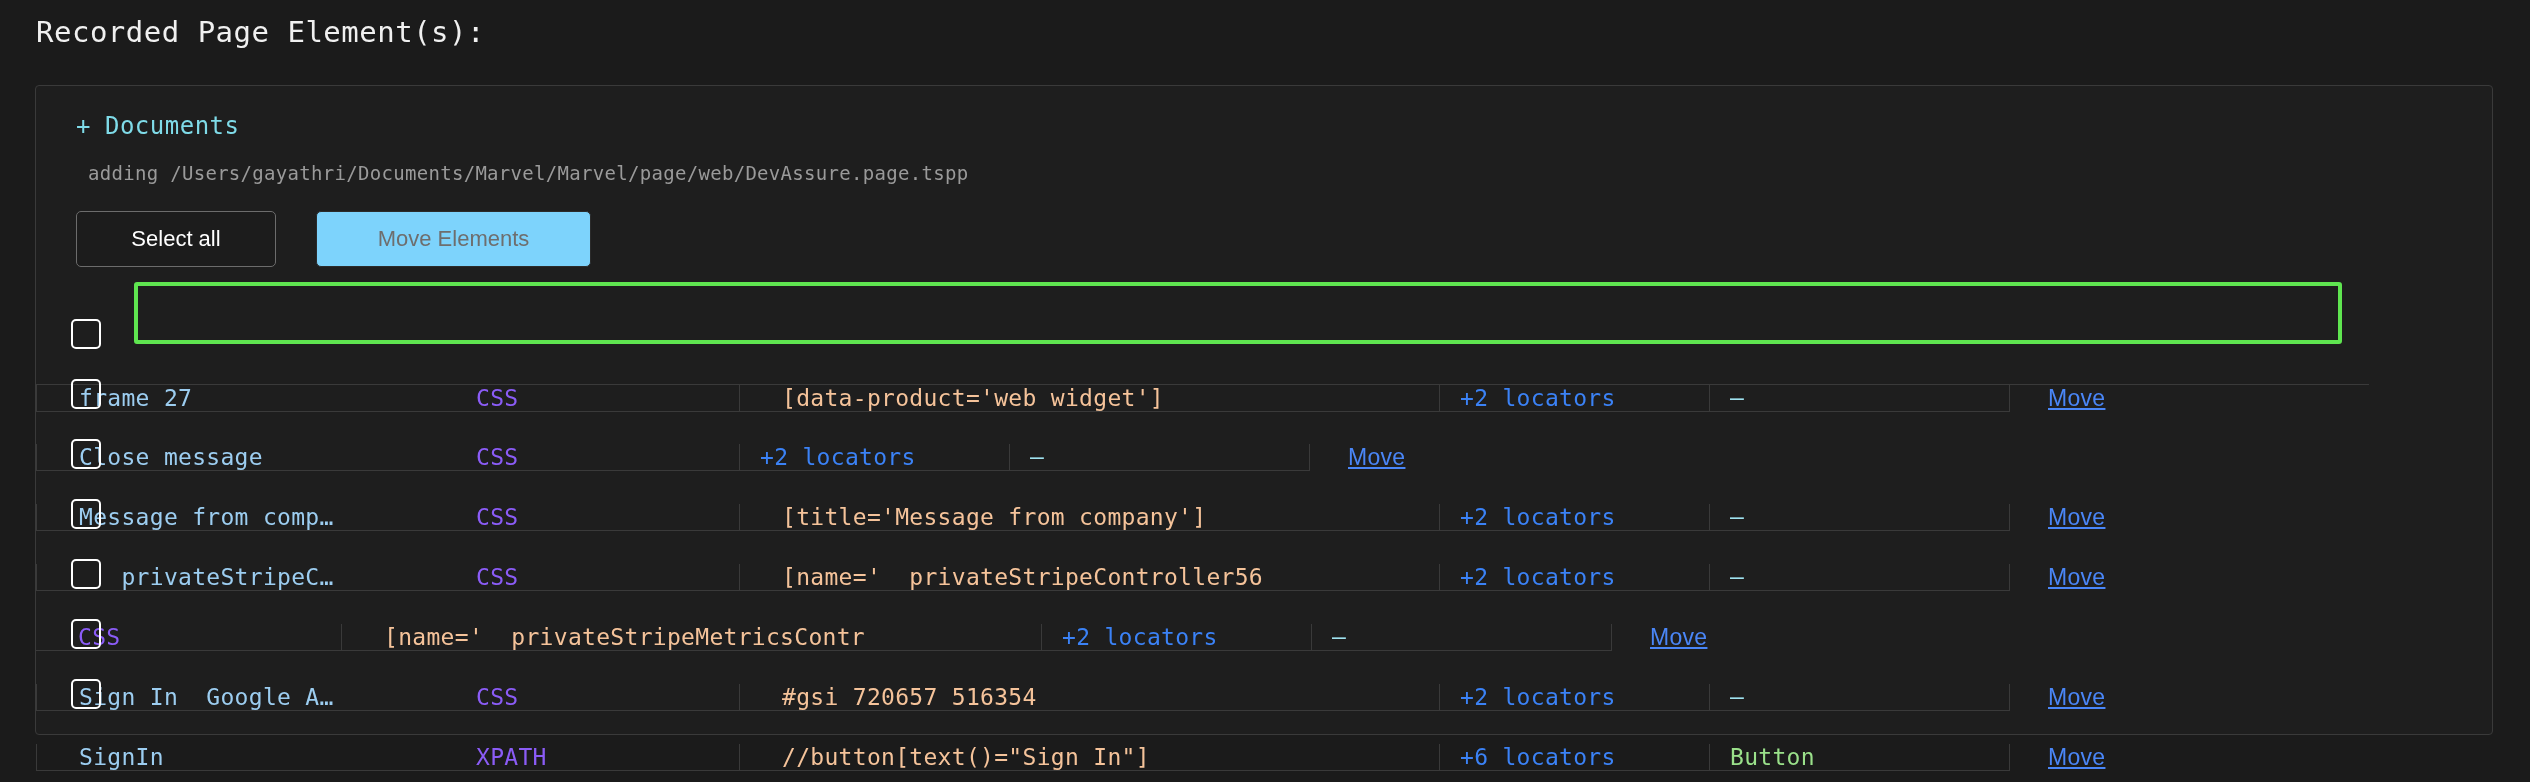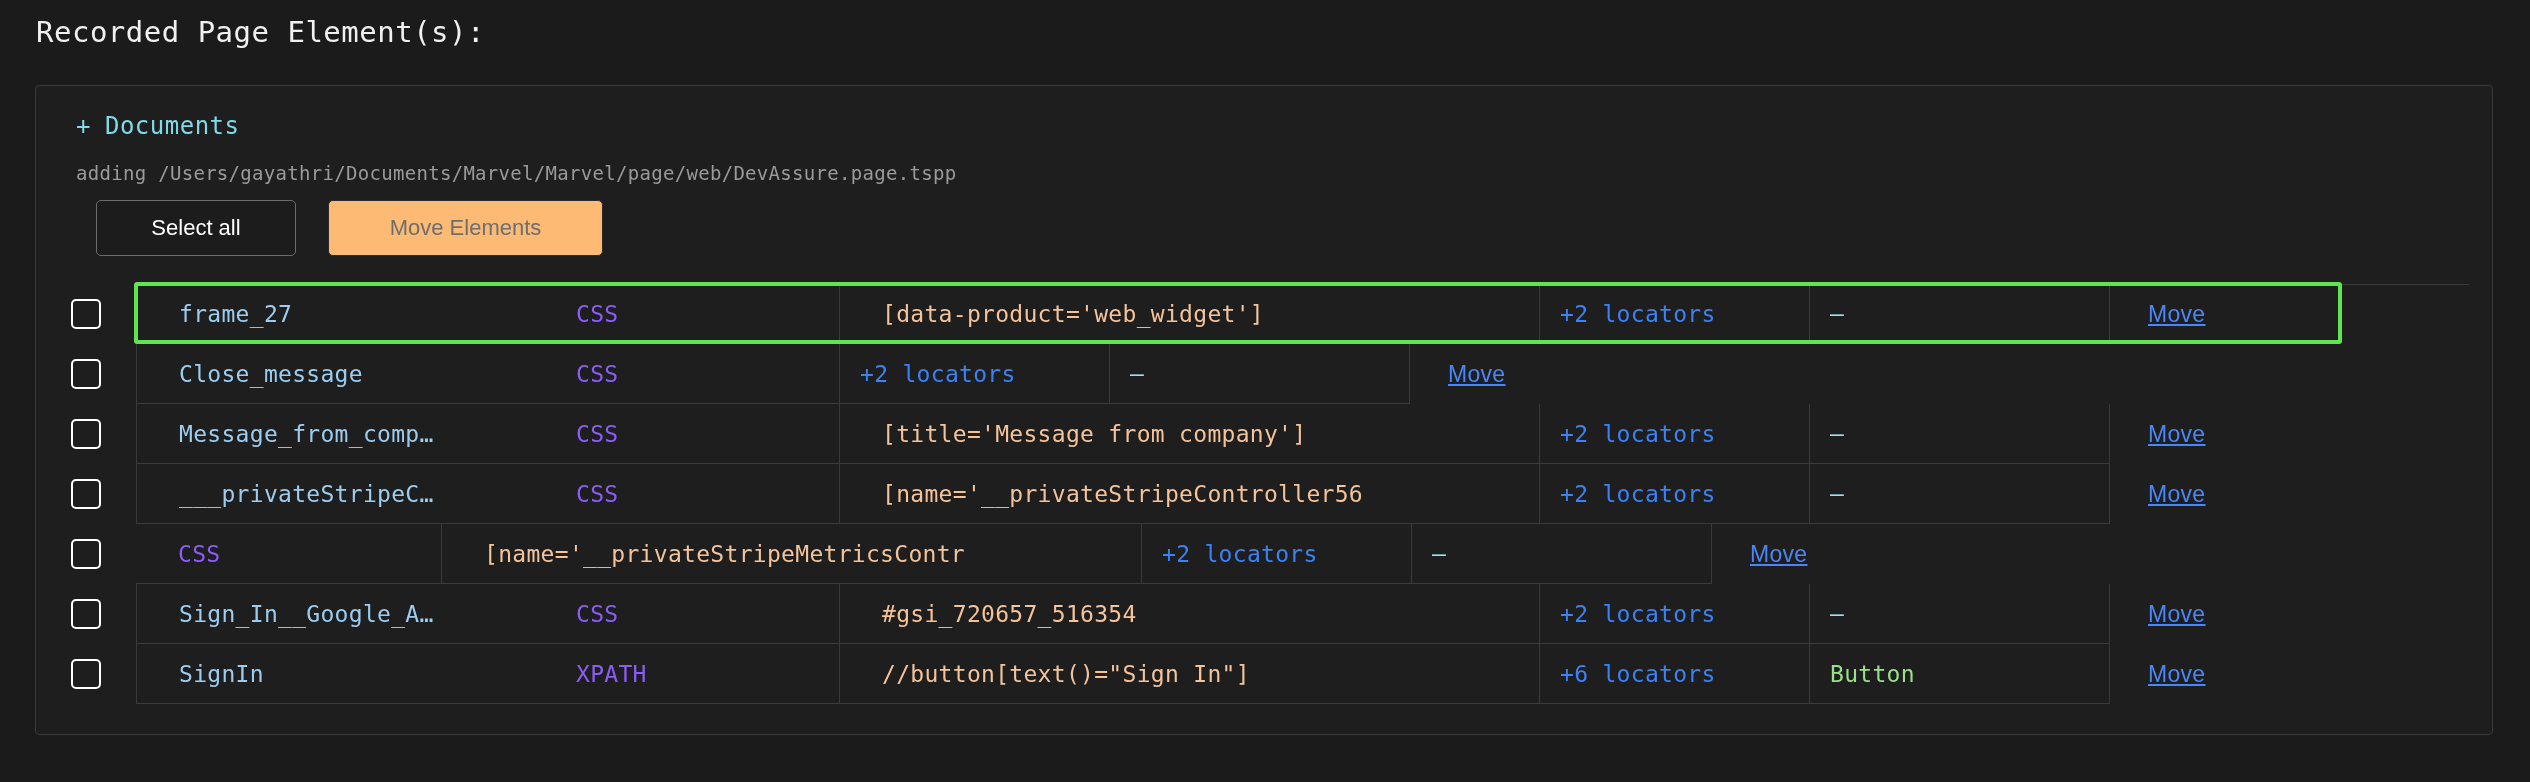--- a/index.html
+++ b/index.html
@@ -44,36 +44,35 @@
     top: 26px;
     font-size: 24px;
     color: #7fdbe8;
     white-space: nowrap;
     letter-spacing: 0.5px;
   }
   .group-header .plus { color: #7fdbe8; margin-right: 14px; }
 
   .adding-path {
     position: absolute;
-    left: 40px;
+    left: 52px;
     top: 76px;
     font-size: 19px;
     color: #9a9a9a;
     white-space: nowrap;
     letter-spacing: 0.3px;
   }
 
   .btn-row {
     position: absolute;
     left: 40px;
-    top: 114px;
-    display: flex;
-    gap: 32px;
+    top: 125px;
+    display: flex;
+    gap: 40px;
     align-items: center;
-    margin-left: 20px;
   }
   .btn {
     font-family: "Liberation Sans", sans-serif;
     font-size: 22px;
     border-radius: 5px;
     box-sizing: border-box;
     display: flex;
     align-items: center;
     justify-content: center;
     user-select: none;
@@ -82,38 +81,39 @@
     width: 200px;
     height: 56px;
     background: #1c1c1c;
     border: 1px solid #6c6c6c;
     color: #ffffff;
     cursor: pointer;
   }
   .btn-move-elements {
     width: 275px;
     height: 56px;
-    background: #fdba74;
+    background: #7dd3fc;
     border: 1px solid #2b2b2b;
     color: #6e6e6e;
     cursor: default;
   }
 
   
   .table-wrap {
     position: absolute;
     left: 0;
     top: 198px;
     width: 100%;
   }
   .row {
     position: relative;
     display: flex;
     align-items: stretch;
     height: 60px;
+    flex-direction: column;
   }
   .cb-cell {
     width: 100px;
     display: flex;
     align-items: center;
     justify-content: center;
     flex: 0 0 100px;
   }
   .checkbox {
     width: 30px;

